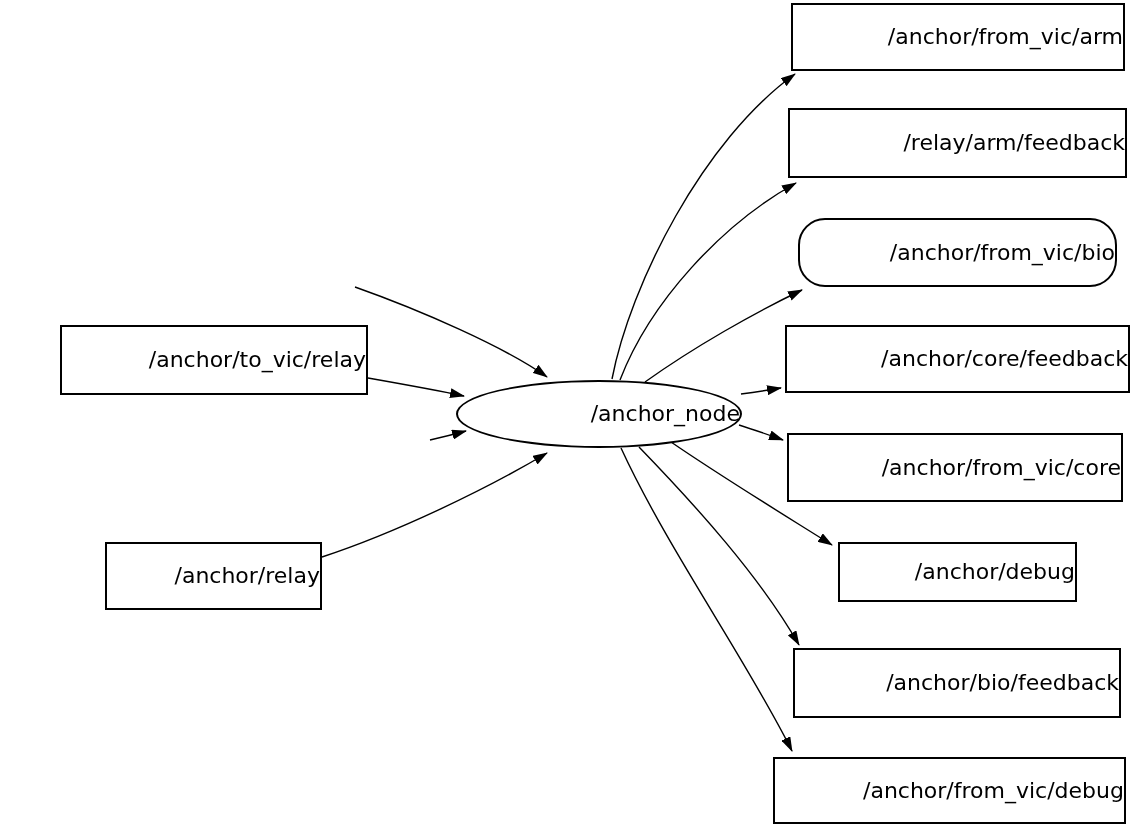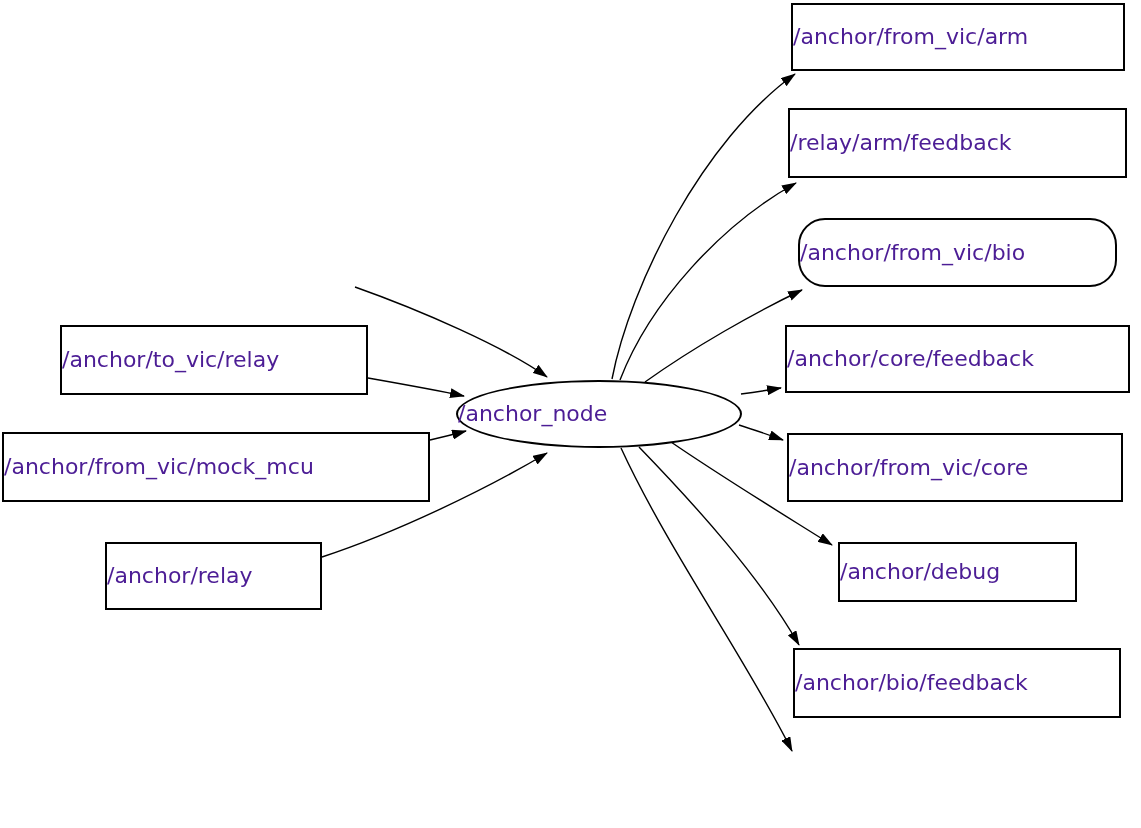--- a/index.html
+++ b/index.html
@@ -27,22 +27,22 @@
     stroke: #000000;
     stroke-width: 1.4px;
   }
   .node {
     position: absolute;
     box-sizing: border-box;
     background: #ffffff;
     border: 2px solid #000000;
     display: flex;
     align-items: center;
-    justify-content: flex-start;
-    color: #4c1d95;
+    justify-content: flex-end;
+    color: #000000;
     font-size: 22px;
     white-space: nowrap;
     line-height: 1;
   }
   .node.ellipse {
     border-radius: 50%;
     border-width: 2px;
   }
   .node span {
     display: block;
@@ -71,23 +71,20 @@
     <path class="edge" d="M 741,394 C 756,392 769,390 781,388" marker-end="url(#arrowhead)"></path>
     <path class="edge" d="M 739,425 C 755,430 769,435 783,440" marker-end="url(#arrowhead)"></path>
     <path class="edge" d="M 671,442 C 722,477 781,513 832,545" marker-end="url(#arrowhead)"></path>
     <path class="edge" d="M 639,447 C 698,508 760,577 799,645" marker-end="url(#arrowhead)"></path>
     <path class="edge" d="M 621,448 C 668,550 748,662 792,751" marker-end="url(#arrowhead)"></path>
   </svg>
 
   <div class="node" style="left:60px; top:325px; width:308px; height:70px;">
     <span>/anchor/to_vic/relay</span>
   </div>
-  <div class="node" style="left:2px; top:432px; width:428px; height:70px;">
-    <span>/anchor/from_vic/mock_mcu</span>
-  </div>
   <div class="node" style="left:105px; top:542px; width:217px; height:68px;">
     <span>/anchor/relay</span>
   </div>
 
   <div class="node ellipse" style="left:456px; top:380px; width:286px; height:68px;">
     <span>/anchor_node</span>
   </div>
 
   <div class="node" style="left:791px; top:3px; width:334px; height:68px;">
     <span>/anchor/from_vic/arm</span>
@@ -103,14 +100,17 @@
   </div>
   <div class="node" style="left:785px; top:325px; width:345px; height:68px;">
     <span>/anchor/core/feedback</span>
   </div>
   <div class="node" style="left:838px; top:542px; width:239px; height:60px;">
     <span>/anchor/debug</span>
   </div>
   <div class="node" style="left:793px; top:648px; width:328px; height:70px;">
     <span>/anchor/bio/feedback</span>
   </div>
+  <div class="node" style="left:773px; top:757px; width:353px; height:67px;">
+    <span>/anchor/from_vic/debug</span>
+  </div>
 
 </div>
 
 </body></html>

